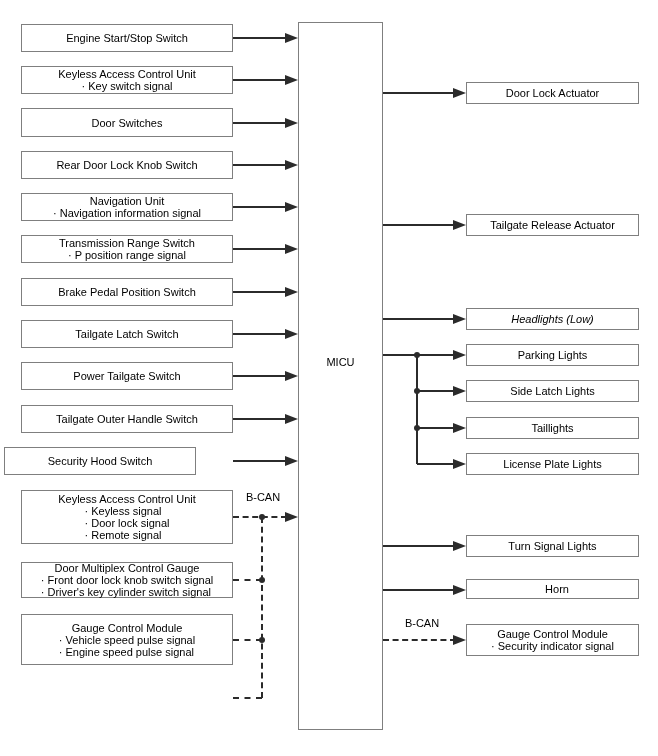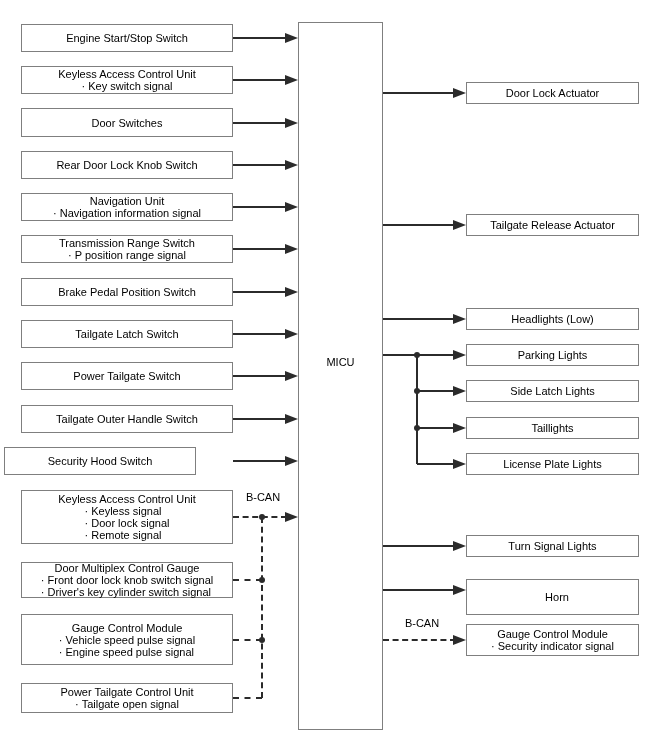--- a/index.html
+++ b/index.html
@@ -129,40 +129,34 @@
     <div class="jdot" style="left: 259px; top: 577px;"></div>
     <div class="dbox" style="left: 21px; top: 614px; width: 212px; height: 51px;">
       <div class="tline">Gauge Control Module</div>
       <div class="bullets">
         <div class="bline">· Vehicle speed pulse signal</div>
         <div class="bline">· Engine speed pulse signal</div>
       </div>
     </div>
     <div class="cline dash-h" style="left: 233px; top: 639px; width: 29px;"></div>
     <div class="jdot" style="left: 259px; top: 637px;"></div>
-    <div class="dbox" style="left: 21px; top: 683px; width: 212px; height: 30px;">
-      <div class="tline">Power Tailgate Control Unit</div>
-      <div class="bullets">
-        <div class="bline">· Tailgate open signal</div>
-      </div>
-    </div>
     <div class="cline dash-h" style="left: 233px; top: 697px; width: 29px;"></div>
     <div class="cline dash-v" style="left: 261px; top: 517px; height: 181px;"></div>
     <div class="jdot" style="left: 259px; top: 514px;"></div>
     <div class="dbox" style="left: 466px; top: 82px; width: 173px; height: 22px;">
       <div class="tline">Door Lock Actuator</div>
     </div>
     <div class="cline solid-h" style="left: 383px; top: 92px; width: 73px;"></div>
     <div class="ahead" style="left: 453px; top: 88px;"></div>
     <div class="dbox" style="left: 466px; top: 214px; width: 173px; height: 22px;">
       <div class="tline">Tailgate Release Actuator</div>
     </div>
     <div class="cline solid-h" style="left: 383px; top: 224px; width: 73px;"></div>
     <div class="ahead" style="left: 453px; top: 220px;"></div>
-    <div class="dbox" style="left: 466px; top: 308px; width: 173px; height: 22px;">
+    <div class="dbox" style="left: 466px; top: 308px; width: 173px; height: 22px; font-style: italic;">
       <div class="tline">Headlights (Low)</div>
     </div>
     <div class="cline solid-h" style="left: 383px; top: 318px; width: 73px;"></div>
     <div class="ahead" style="left: 453px; top: 314px;"></div>
     <div class="dbox" style="left: 466px; top: 344px; width: 173px; height: 22px;">
       <div class="tline">Parking Lights</div>
     </div>
     <div class="cline solid-h" style="left: 383px; top: 354px; width: 73px;"></div>
     <div class="ahead" style="left: 453px; top: 350px;"></div>
     <div class="jdot" style="left: 414px; top: 352px;"></div>
@@ -181,21 +175,21 @@
     <div class="dbox" style="left: 466px; top: 453px; width: 173px; height: 22px;">
       <div class="tline">License Plate Lights</div>
     </div>
     <div class="cline solid-h" style="left: 417px; top: 463px; width: 39px;"></div>
     <div class="ahead" style="left: 453px; top: 459px;"></div>
     <div class="dbox" style="left: 466px; top: 535px; width: 173px; height: 22px;">
       <div class="tline">Turn Signal Lights</div>
     </div>
     <div class="cline solid-h" style="left: 383px; top: 545px; width: 73px;"></div>
     <div class="ahead" style="left: 453px; top: 541px;"></div>
-    <div class="dbox" style="left: 466px; top: 579px; width: 173px; height: 36px; padding-left: 9px;">
+    <div class="dbox" style="left: 466px; top: 579px; width: 173px; height: 20px; padding-left: 9px;">
       <div class="tline">Horn</div>
     </div>
     <div class="cline solid-h" style="left: 383px; top: 589px; width: 73px;"></div>
     <div class="ahead" style="left: 453px; top: 585px;"></div>
     <div class="dbox" style="left: 466px; top: 624px; width: 173px; height: 32px;">
       <div class="tline">Gauge Control Module</div>
       <div class="bullets">
         <div class="bline">· Security indicator signal</div>
       </div>
     </div>

